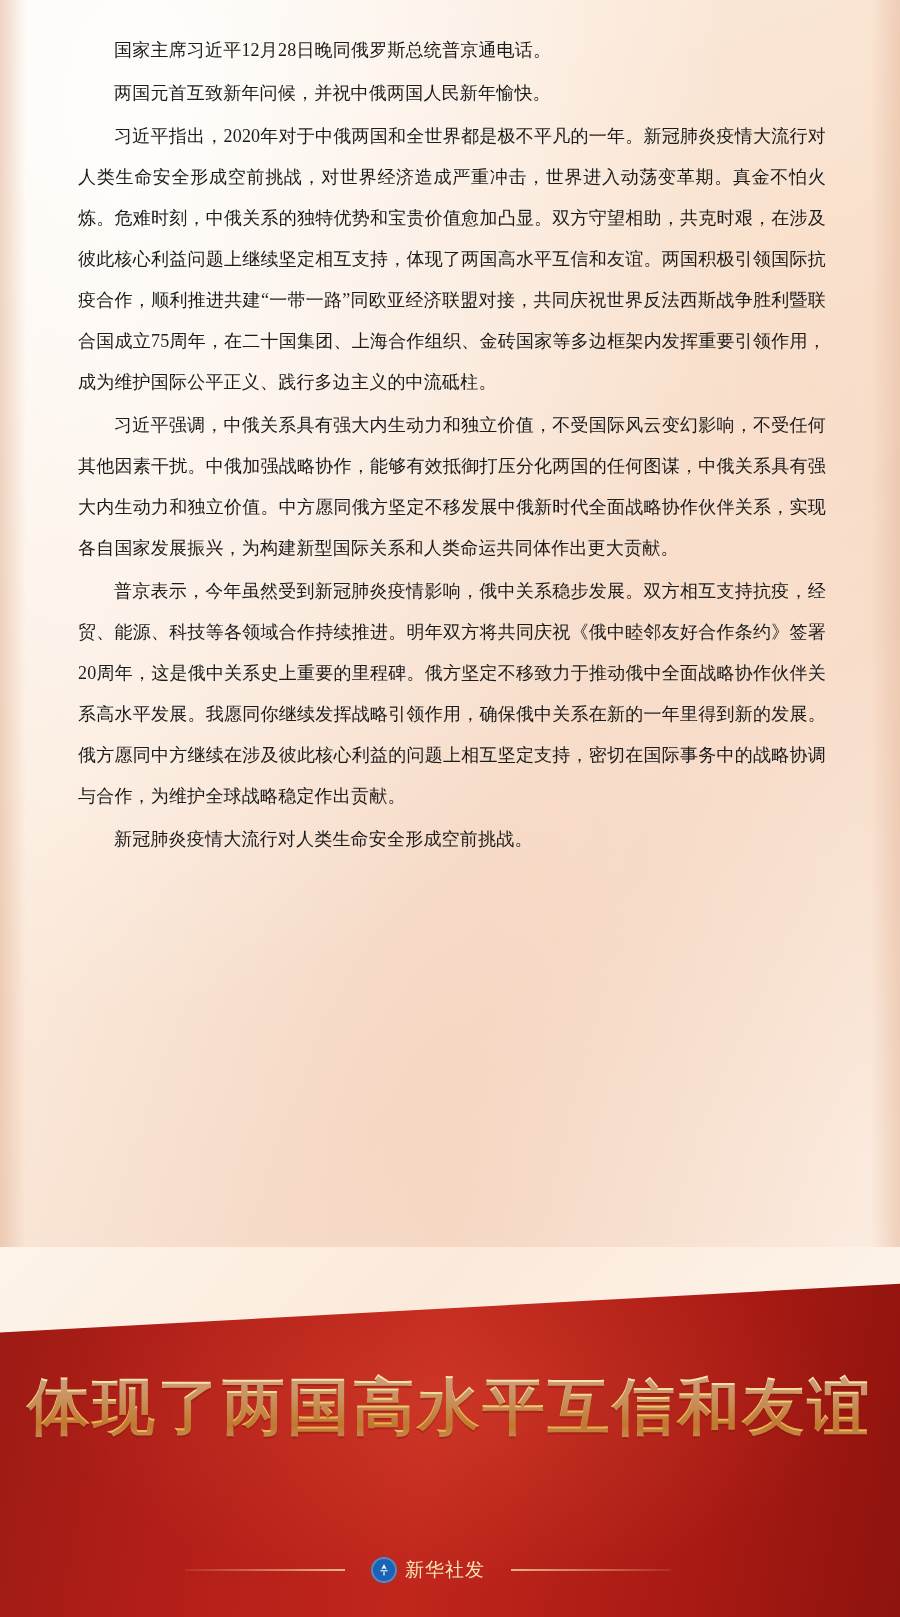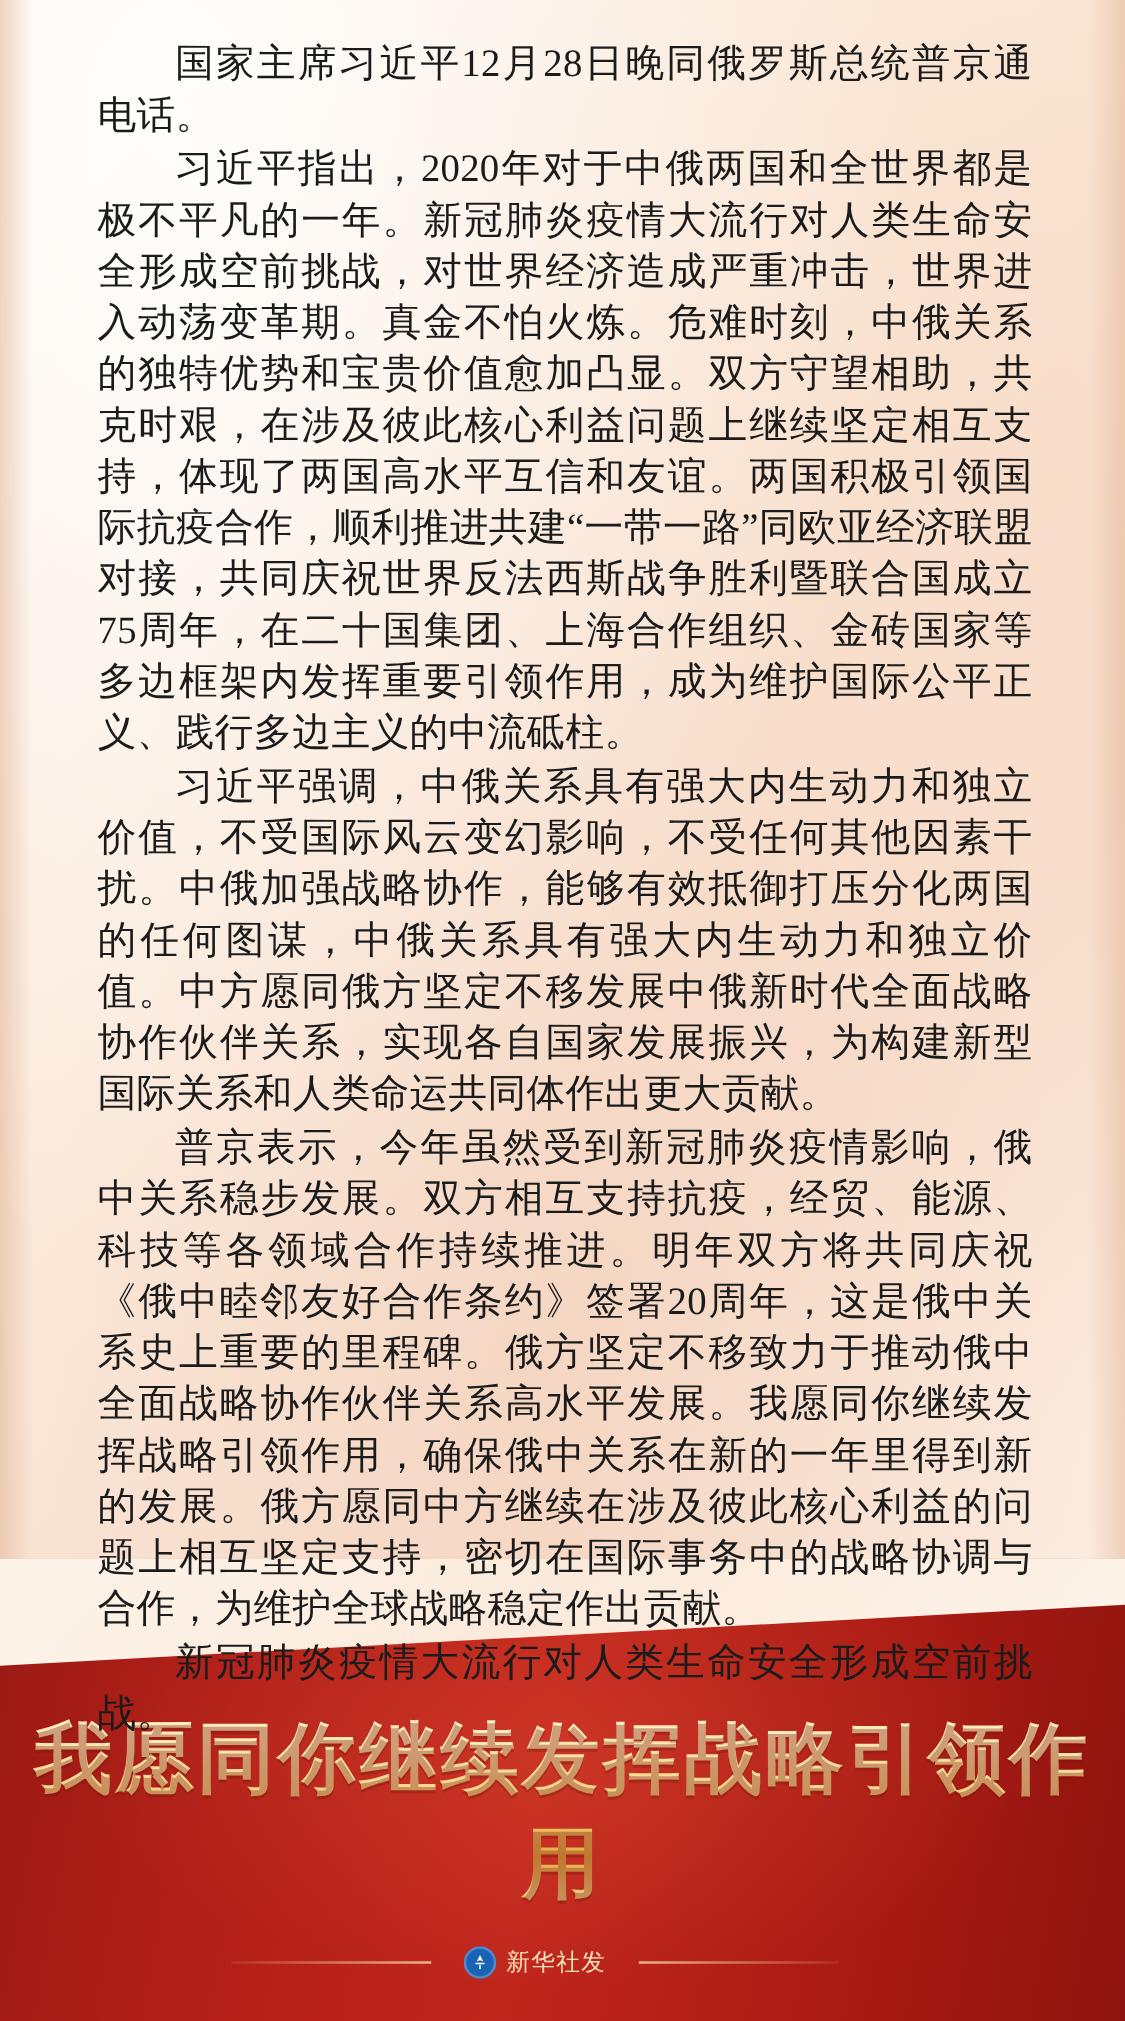--- a/index.html
+++ b/index.html
@@ -44,21 +44,21 @@
   
   .article {
     position: absolute;
     left: 78px;
     top: 30px;
     width: 748px;
     z-index: 3;
   }
   .article p {
     margin: 0 0 2px 0;
-    font-size: 31px;
+    font-size: 18px;
     line-height: 41px;
     color: #1b1b1b;
     text-align: justify;
     text-justify: inter-ideograph;
     text-indent: 2em;
     letter-spacing: 0.2px;
     font-family: "Liberation Serif", "DejaVu Serif", serif;
   }
 
   
@@ -179,33 +179,34 @@
 <body>
 
 <div class="poster">
 
   <div class="bg-wash-a"></div>
   <div class="bg-edge-left"></div>
   <div class="bg-edge-right"></div>
 
   <div class="article">
     <p>国家主席习近平12月28日晚同俄罗斯总统普京通电话。</p>
+    <p>两国元首互致新年问候，并祝中俄两国人民新年愉快。</p>
     <p>习近平指出，2020年对于中俄两国和全世界都是极不平凡的一年。新冠肺炎疫情大流行对人类生命安全形成空前挑战，对世界经济造成严重冲击，世界进入动荡变革期。真金不怕火炼。危难时刻，中俄关系的独特优势和宝贵价值愈加凸显。双方守望相助，共克时艰，在涉及彼此核心利益问题上继续坚定相互支持，体现了两国高水平互信和友谊。两国积极引领国际抗疫合作，顺利推进共建“一带一路”同欧亚经济联盟对接，共同庆祝世界反法西斯战争胜利暨联合国成立75周年，在二十国集团、上海合作组织、金砖国家等多边框架内发挥重要引领作用，成为维护国际公平正义、践行多边主义的中流砥柱。</p>
     <p>习近平强调，中俄关系具有强大内生动力和独立价值，不受国际风云变幻影响，不受任何其他因素干扰。中俄加强战略协作，能够有效抵御打压分化两国的任何图谋，中俄关系具有强大内生动力和独立价值。中方愿同俄方坚定不移发展中俄新时代全面战略协作伙伴关系，实现各自国家发展振兴，为构建新型国际关系和人类命运共同体作出更大贡献。</p>
     <p>普京表示，今年虽然受到新冠肺炎疫情影响，俄中关系稳步发展。双方相互支持抗疫，经贸、能源、科技等各领域合作持续推进。明年双方将共同庆祝《俄中睦邻友好合作条约》签署20周年，这是俄中关系史上重要的里程碑。俄方坚定不移致力于推动俄中全面战略协作伙伴关系高水平发展。我愿同你继续发挥战略引领作用，确保俄中关系在新的一年里得到新的发展。俄方愿同中方继续在涉及彼此核心利益的问题上相互坚定支持，密切在国际事务中的战略协调与合作，为维护全球战略稳定作出贡献。</p>
     <p>新冠肺炎疫情大流行对人类生命安全形成空前挑战。</p>
   </div>
 
   <div class="banner">
     <div class="banner-red"></div>
     <div class="banner-gold-stripe2"></div>
     <div class="banner-gold-stripe"></div>
     <div class="banner-cut"></div>
 
-    <div class="headline">我愿同你继续发挥战略引领作用</div>
+    <div class="headline">体现了两国高水平互信和友谊</div>
 
     <div class="footer-row">
       <div class="footer-rule"></div>
       <div class="credit">
         <span class="credit-badge">
           <svg width="16" height="16" viewBox="0 0 16 16" aria-hidden="true">
             <path d="M8 2 L10.6 7.2 L8 6.2 L5.4 7.2 Z" fill="#ffffff"></path>
             <path d="M4.4 8.2 H11.6 V9.3 H4.4 Z" fill="#ffffff"></path>
             <path d="M7.4 9.8 H8.6 V13.4 H7.4 Z" fill="#ffffff"></path>
           </svg>

